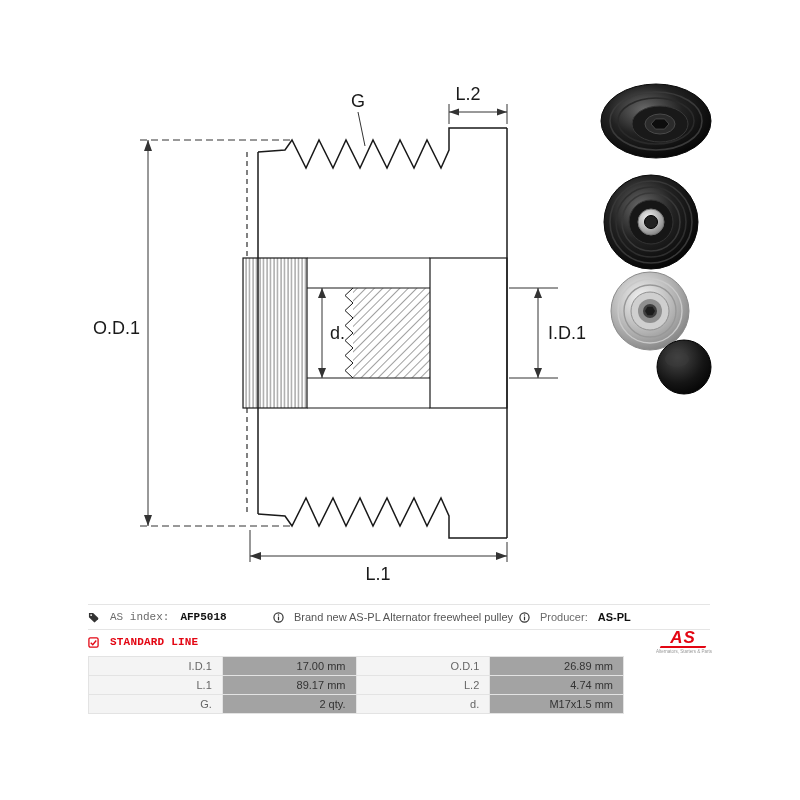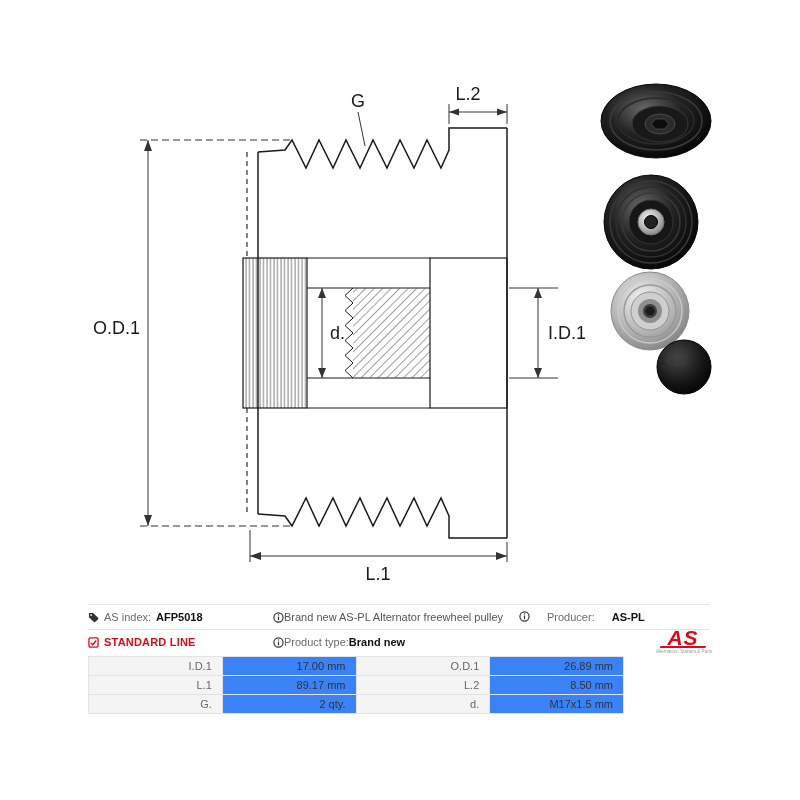--- a/index.html
+++ b/index.html
@@ -3,37 +3,37 @@
 <meta charset="utf-8">
 <style>
   * { margin:0; padding:0; box-sizing:border-box; }
   html,body { width:800px; height:800px; background:#fff; font-family:"Liberation Sans",sans-serif; }
   .page { position:relative; width:800px; height:800px; background:#fff; overflow:hidden; }
   .drawing { position:absolute; left:0; top:0; }
   .dim-label { font-family:"Liberation Sans",sans-serif; font-size:18px; fill:#1a1a1a; }
 
   .info-section { position:absolute; left:88px; top:604px; width:622px; }
   .meta-row { display:flex; align-items:center; height:25px; border-top:1px solid #e5e5e5; font-size:11px; color:#555; }
-  .meta-col1 { width:185px; display:flex; align-items:center; gap:5px; }
-  .meta-col2 { width:246px; display:flex; align-items:center; gap:0; }
-  .meta-col3 { flex:1; display:flex; align-items:flex-start; gap:17px; }
+  .meta-col1 { width:185px; display:flex; align-items:center; gap:11px;font-family:Liberation Mono, monospace; }
+  .meta-col2 { width:246px; display:flex; align-items:center; gap:10px; }
+  .meta-col3 { flex:1; display:flex; align-items:flex-end; gap:10px; }
   .lbl-gray { color:#6b6b6b; }
   .val-bold { color:#111; font-weight:bold; }
   .std-line { color:#e30613; font-weight:bold; letter-spacing:.2px; }
   .icon { display:inline-flex; flex:0 0 auto; }
 
   .aspl-logo { margin-left:auto; width:54px; text-align:center; }
-  .aspl-as { color:#e30613; font-weight:bold; font-style:italic; font-size:21px; line-height:14px; letter-spacing:1px; }
+  .aspl-as { color:#e30613; font-weight:bold; font-style:italic; font-size:17px; line-height:14px; letter-spacing:1px; }
   .aspl-swoosh { height:2px; background:#e30613; border-radius:2px; margin:1px 4px; transform:skewX(-25deg); }
   .aspl-sub { font-size:4.5px; color:#999; white-space:nowrap; }
 
   .spec-table { border-collapse:collapse; margin-top:2px; width:536px; table-layout:fixed; }
   .spec-table td { border:1px solid #e3e3e3; height:19px; padding:2px 10px; font-size:11px; text-align:right; vertical-align:middle; }
   .spec-table td.lbl { background:#f4f4f4; color:#666; }
-  .spec-table td.val { background:#3b82f6; color:#333; }
+  .spec-table td.val { background:#a3a3a3; color:#333; }
 </style>
 </head>
 <body>
 
 <div class="page">
 
   <svg class="drawing" width="800" height="600" viewBox="0 0 800 600">
     <defs>
       <pattern id="hatchP" width="6" height="6" patternUnits="userSpaceOnUse" patternTransform="rotate(45)">
         <line x1="0" y1="0" x2="0" y2="6" stroke="#444" stroke-width="1"></line>
@@ -188,31 +188,20 @@
     <div class="meta-row">
       <div class="meta-col1">
         <span class="icon">
           <svg width="11" height="11" viewBox="0 0 12 12">
               <rect x="1" y="1" width="10" height="10" rx="1.5" fill="none" stroke="#e30613" stroke-width="1.4"></rect>
               <path d="M3 6.2 L5.2 8.4 L9 3.8" fill="none" stroke="#e30613" stroke-width="1.5"></path>
             </svg>
         </span>
         <span class="std-line">STANDARD LINE</span>
       </div>
-      <div class="meta-col2">
-        <span class="icon">
-          <svg width="11" height="11" viewBox="0 0 12 12">
-              <circle cx="6" cy="6" r="5" fill="none" stroke="#333" stroke-width="1.3"></circle>
-              <rect x="5.35" y="5" width="1.3" height="4" fill="#333"></rect>
-              <rect x="5.35" y="2.6" width="1.3" height="1.3" fill="#333"></rect>
-            </svg>
-        </span>
-        <span class="lbl-gray">Product type:</span>
-        <span class="val-bold">Brand new</span>
-      </div>
       <div class="meta-col3">
         <div class="aspl-logo">
           <div class="aspl-as">AS</div>
           <div class="aspl-swoosh"></div>
           <div class="aspl-sub">Alternators, Starters &amp; Parts</div>
         </div>
       </div>
     </div>
 
     <table class="spec-table">
@@ -220,21 +209,21 @@
         <tr>
           <td class="lbl">I.D.1</td>
           <td class="val">17.00 mm</td>
           <td class="lbl">O.D.1</td>
           <td class="val">26.89 mm</td>
         </tr>
         <tr>
           <td class="lbl">L.1</td>
           <td class="val">89.17 mm</td>
           <td class="lbl">L.2</td>
-          <td class="val">8.50 mm</td>
+          <td class="val">4.74 mm</td>
         </tr>
         <tr>
           <td class="lbl">G.</td>
           <td class="val">2 qty.</td>
           <td class="lbl">d.</td>
           <td class="val">M17x1.5 mm</td>
         </tr>
       </tbody>
     </table>
   </div>

